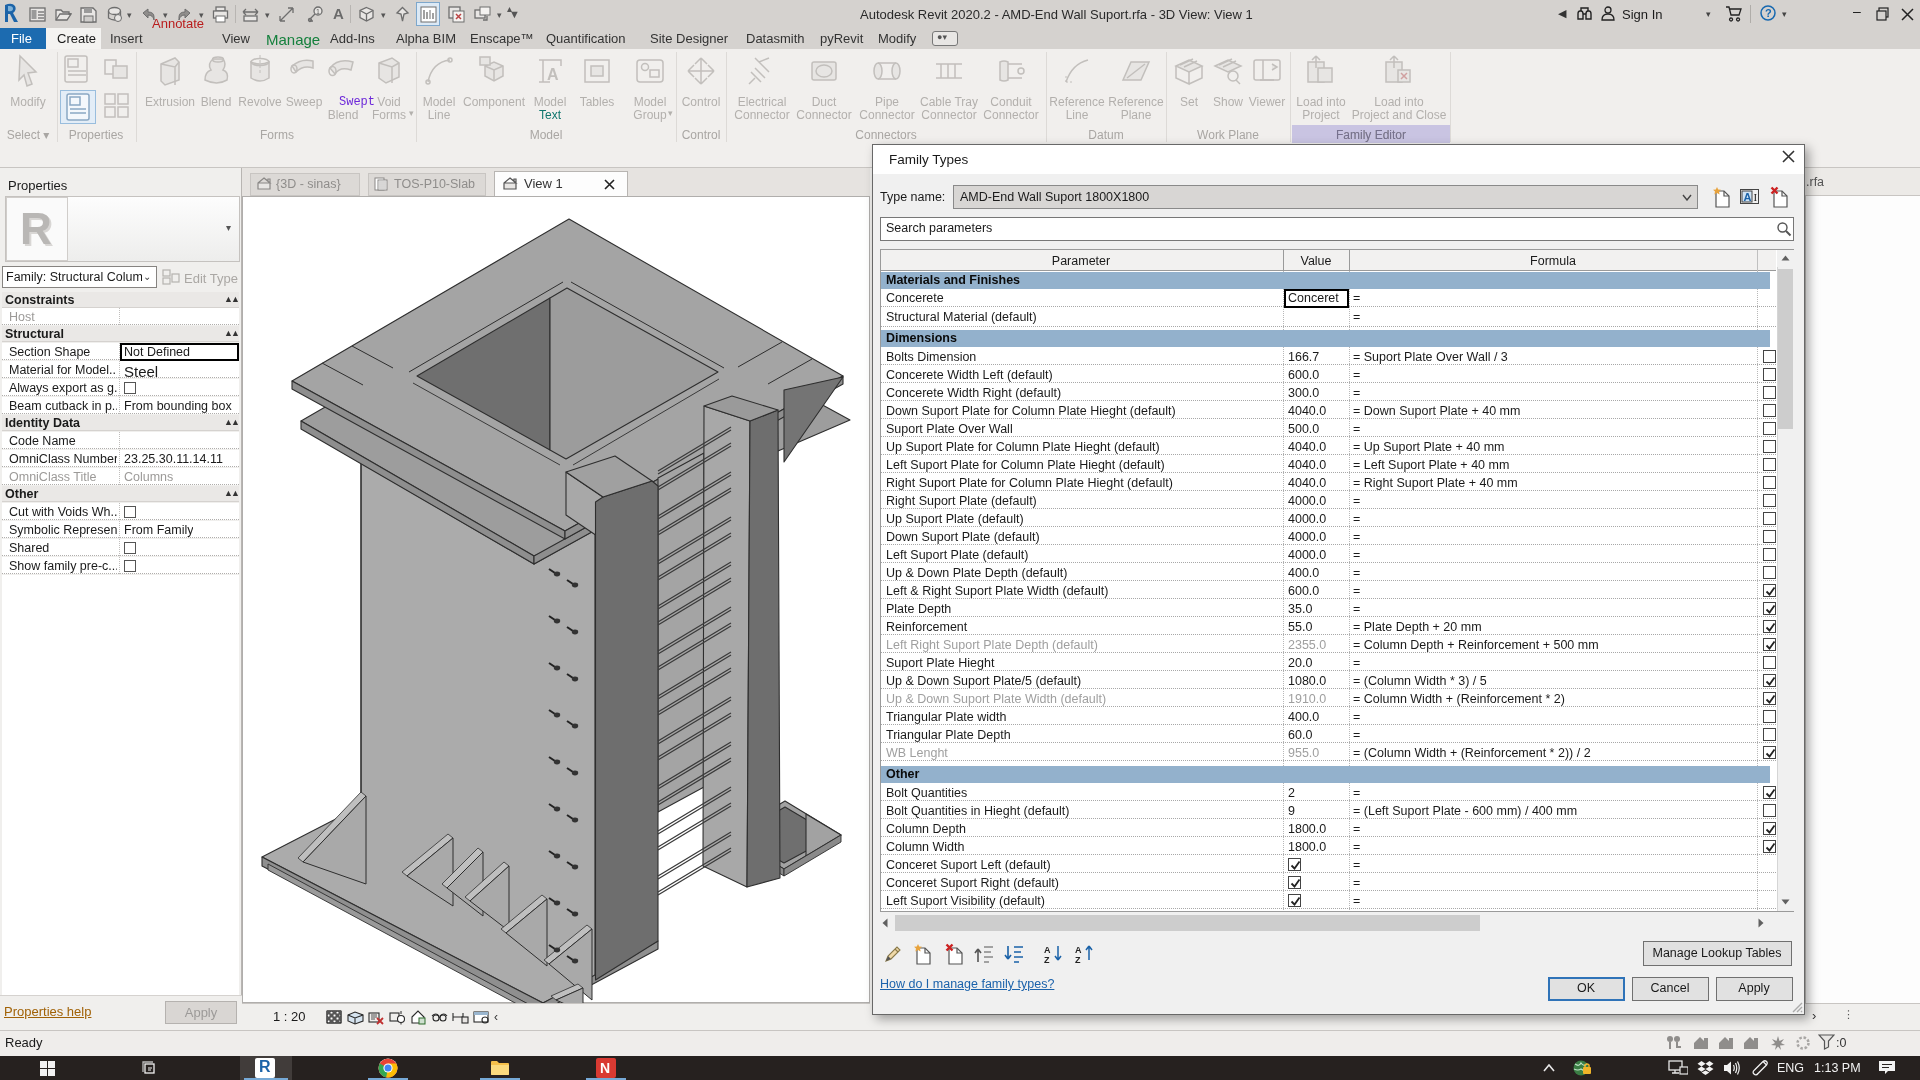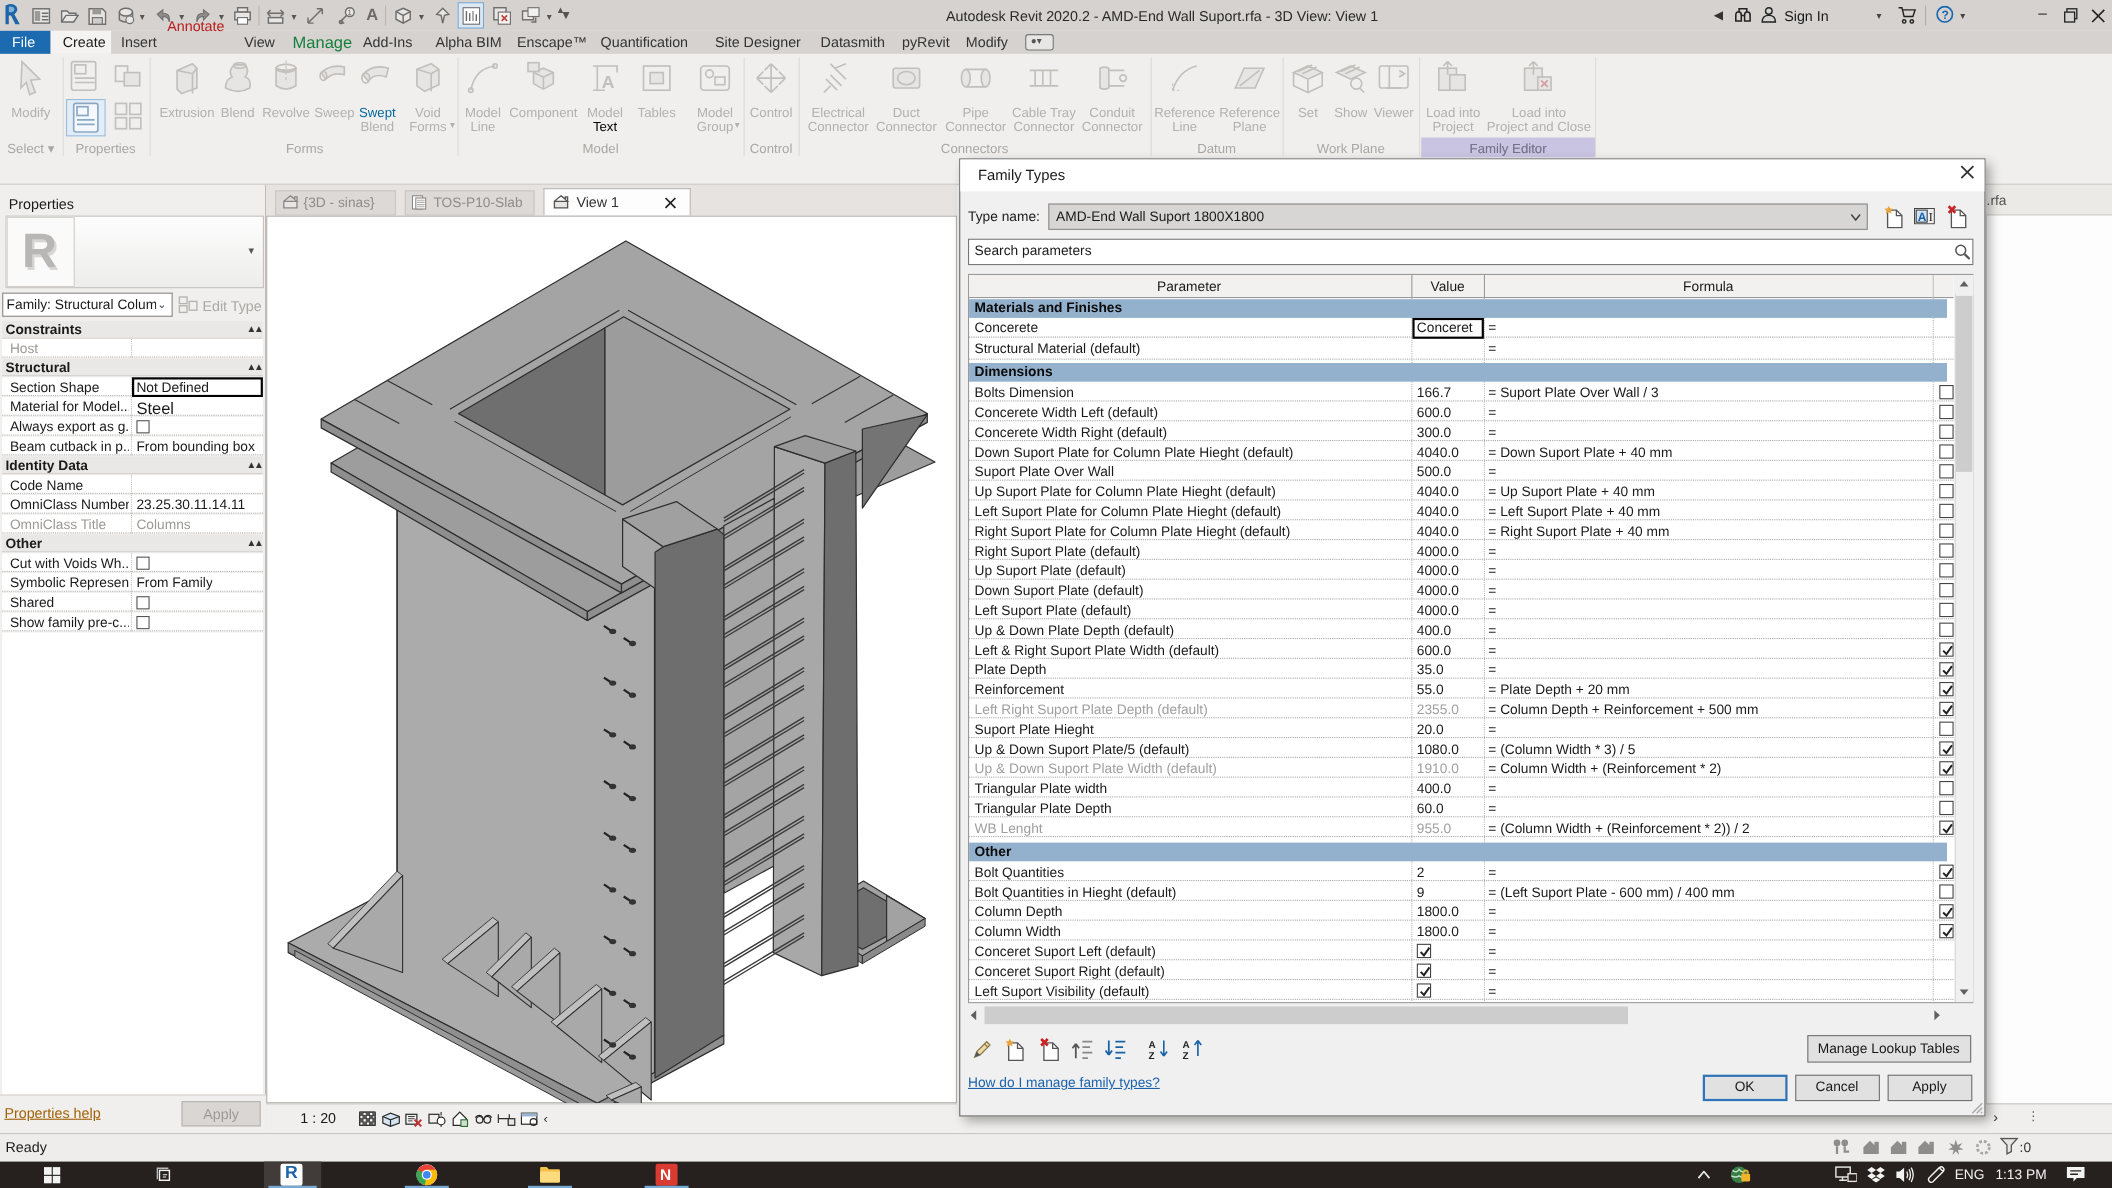--- a/index.html
+++ b/index.html
@@ -208,21 +208,21 @@
 <div class="tx" style="left:260px;top:95px;color:#b3b0ad;font-size:12px;transform:translateX(-50%);">Revolve</div>
 <svg class="a" style="left:287px;top:54px" width="34" height="34" viewBox="0 0 34 34">
     <path d="M5 12 Q14 4 26 7 L26 14 Q16 11 9 18 Z" stroke="#c2bfbc" fill="#e7e5e3" stroke-width="1.5"></path>
     <ellipse cx="7" cy="15" rx="3" ry="4" stroke="#c2bfbc" fill="none" stroke-width="1.5"></ellipse>
   </svg>
 <div class="tx" style="left:304px;top:95px;color:#b3b0ad;font-size:12px;transform:translateX(-50%);">Sweep</div>
 <svg class="a" style="left:326px;top:54px" width="34" height="34" viewBox="0 0 34 34">
     <path d="M4 14 Q12 4 27 8 L25 16 Q14 12 9 20 Z" stroke="#c2bfbc" fill="#e7e5e3" stroke-width="1.5"></path>
     <ellipse cx="6.5" cy="17" rx="3.5" ry="4.5" stroke="#c2bfbc" fill="none" stroke-width="1.5"></ellipse>
   </svg>
-<div class="tx" style="left:343px;top:95px;color:#0369a1;font-size:12px;transform:translateX(-50%);">Swept</div>
+<div class="tx" style="left:357px;top:95px;color:#6d28d9;font-size:12px;transform:translateX(-50%);font-family:Liberation Mono, monospace;">Swept</div>
 <div class="tx" style="left:343px;top:108px;color:#b3b0ad;font-size:12px;transform:translateX(-50%);">Blend</div>
 <svg class="a" style="left:372px;top:54px" width="34" height="34" viewBox="0 0 34 34">
     <path d="M7 9 L20 4 L27 9 L27 23 L14 29 L7 24 Z" stroke="#c2bfbc" fill="#e7e5e3" stroke-width="1.5"></path>
     <path d="M7 9 L20 13 L27 9 M20 13 L20 29" stroke="#c2bfbc" fill="none" stroke-width="1.5"></path>
   </svg>
 <div class="tx" style="left:389px;top:95px;color:#b3b0ad;font-size:12px;transform:translateX(-50%);">Void</div>
 <div class="tx" style="left:389px;top:108px;color:#b3b0ad;font-size:12px;transform:translateX(-50%);">Forms</div>
 <div class="tx" style="left:409px;top:108px;color:#b3b0ad;font-size:9px;">▾</div>
 <svg class="a" style="left:422px;top:54px" width="34" height="34" viewBox="0 0 34 34">
     <path d="M6 28 Q10 8 28 6" stroke="#c2bfbc" fill="none" stroke-width="1.5"></path>
@@ -235,21 +235,21 @@
     <path d="M8 12 L17 8 L26 12 L26 22 L17 27 L8 22 Z" stroke="#c2bfbc" fill="#e7e5e3" stroke-width="1.5"></path>
     <path d="M8 12 L17 16 L26 12 M17 16 L17 27" stroke="#c2bfbc" fill="none" stroke-width="1.5"></path>
     <rect x="3" y="3" width="10" height="8" stroke="#c2bfbc" fill="#e7e5e3" stroke-width="1.5"></rect>
   </svg>
 <div class="tx" style="left:494px;top:95px;color:#b3b0ad;font-size:12px;transform:translateX(-50%);">Component</div>
 <svg class="a" style="left:533px;top:54px" width="34" height="34" viewBox="0 0 34 34">
     <path d="M6 6 L28 6 L28 12 M10 6 L10 28 M6 28 L17 28" stroke="#c2bfbc" fill="none" stroke-width="1.5"></path>
     <text x="14" y="26" font-size="16" fill="#c2bfbc" font-weight="bold">A</text>
   </svg>
 <div class="tx" style="left:550px;top:95px;color:#b3b0ad;font-size:12px;transform:translateX(-50%);">Model</div>
-<div class="tx" style="left:550px;top:108px;color:#000000;font-size:12px;transform:translateX(-50%);">Text</div>
+<div class="tx" style="left:550px;top:108px;color:#0f766e;font-size:12px;transform:translateX(-50%);">Text</div>
 <svg class="a" style="left:580px;top:54px" width="34" height="34" viewBox="0 0 34 34">
     <rect x="5" y="6" width="24" height="22" stroke="#c2bfbc" fill="none" stroke-width="1.5"></rect>
     <rect x="11" y="12" width="12" height="10" stroke="#c2bfbc" fill="#e7e5e3" stroke-width="1.5"></rect>
   </svg>
 <div class="tx" style="left:597px;top:95px;color:#b3b0ad;font-size:12px;transform:translateX(-50%);">Tables</div>
 <svg class="a" style="left:633px;top:54px" width="34" height="34" viewBox="0 0 34 34">
     <rect x="4" y="6" width="26" height="22" rx="3" stroke="#c2bfbc" fill="none" stroke-width="1.5"></rect>
     <circle cx="12" cy="13" r="3.5" stroke="#c2bfbc" fill="none" stroke-width="1.5"></circle>
     <rect x="17" y="16" width="9" height="7" stroke="#c2bfbc" fill="none" stroke-width="1.5"></rect>
   </svg>

